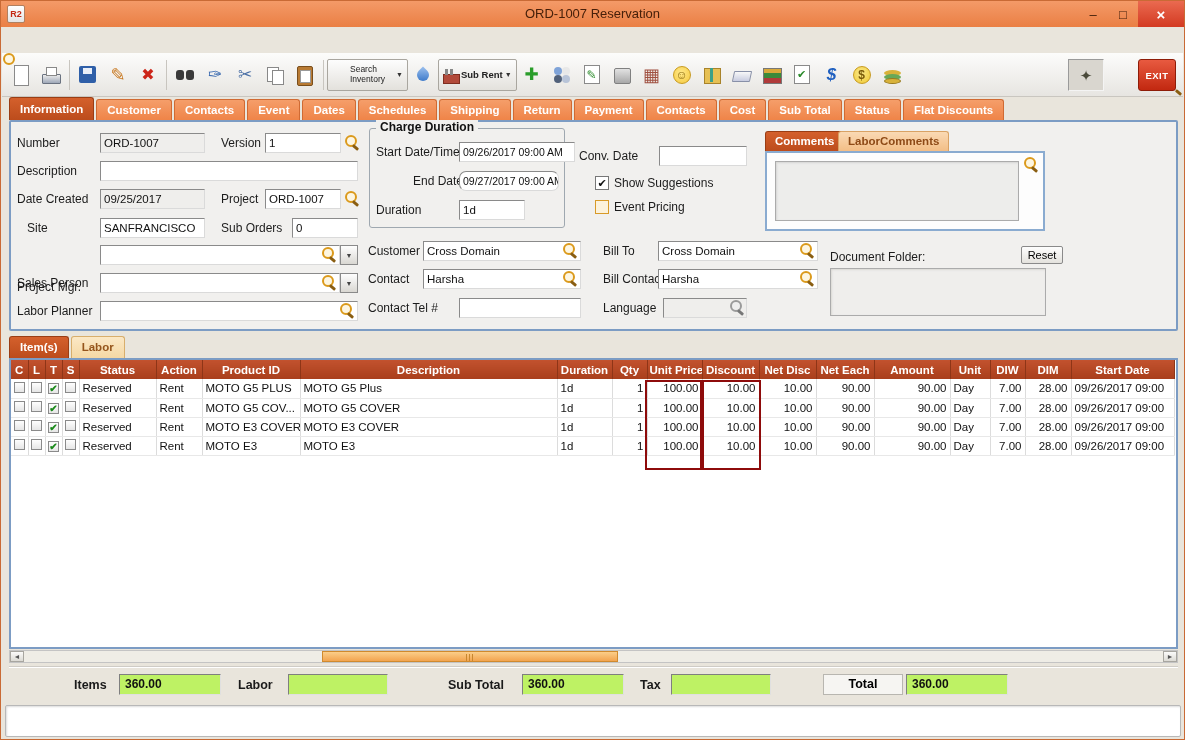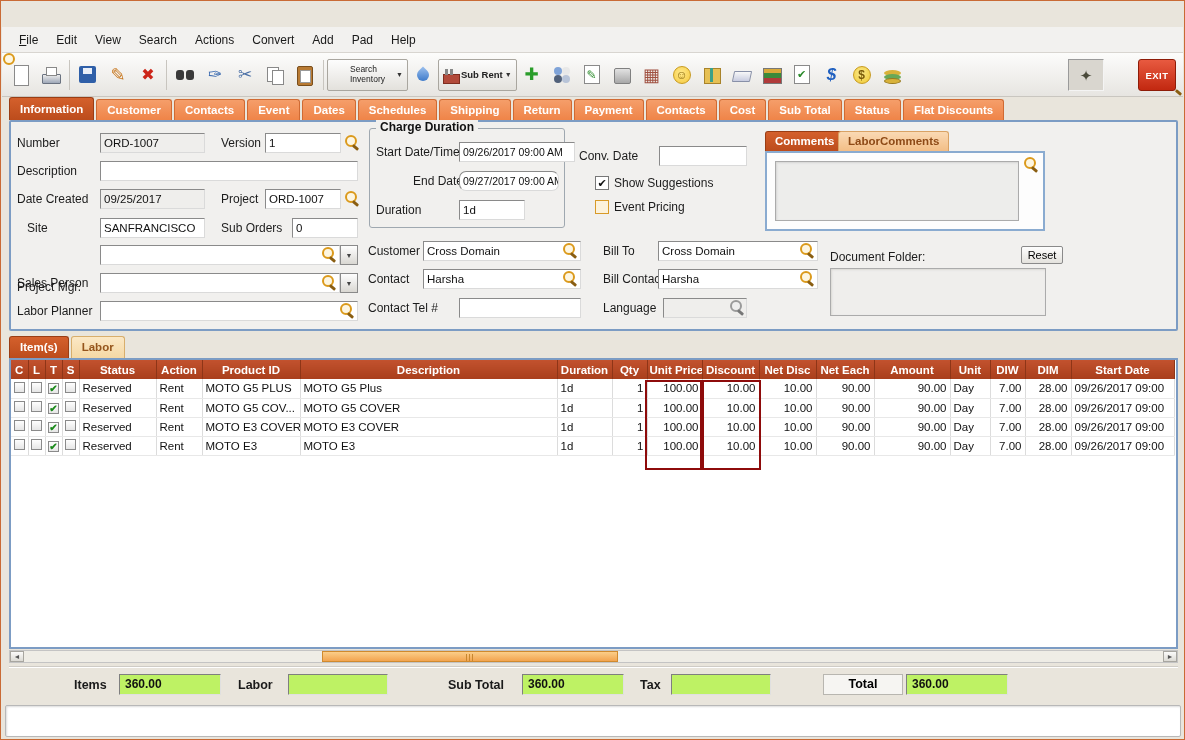--- a/index.html
+++ b/index.html
@@ -123,32 +123,30 @@
   #totalLabelBox { position:absolute; left:822px; top:3px; width:80px; height:21px; border:1px solid #B8B6B0; background:#F6F5F2; font-size:12.5px; font-weight:bold; text-align:center; line-height:19px; }
 
   
   #statusBar { position:absolute; left:4px; top:704px; width:1176px; height:32px; background:#FFF; border:1px solid #B8B8B8; border-radius:2px; box-shadow:inset 1px 1px 2px #DCDCDC; }
 </style>
 </head>
 <body>
 
 <div id="window">
 
-
-  <div id="menubar">
-    <span class="mitem">File</span>
-    <span class="mitem">Edit</span>
-    <span class="mitem">View</span>
-    <span class="mitem">Search</span>
-    <span class="mitem">Actions</span>
-    <span class="mitem">Convert</span>
-    <span class="mitem">Add</span>
-    <span class="mitem">Pad</span>
-    <span class="mitem">Help</span>
-  </div>
+  <div id="titlebar">
+    <span id="appIcon">R2</span>
+    <span id="winTitle">ORD-1007 Reservation</span>
+    <span id="winControls">
+      <span class="winbtn">–</span>
+      <span class="winbtn">□</span>
+      <span class="winbtn close">×</span>
+    </span>
+  </div>
+
 
   <div id="toolbar">
     <button class="tbtn">
         <span class="ic ic-new"></span>
       </button>
     <button class="tbtn">
         <span class="ic ic-print"></span>
       </button>
     <span class="tsep"></span>
     <button class="tbtn">

